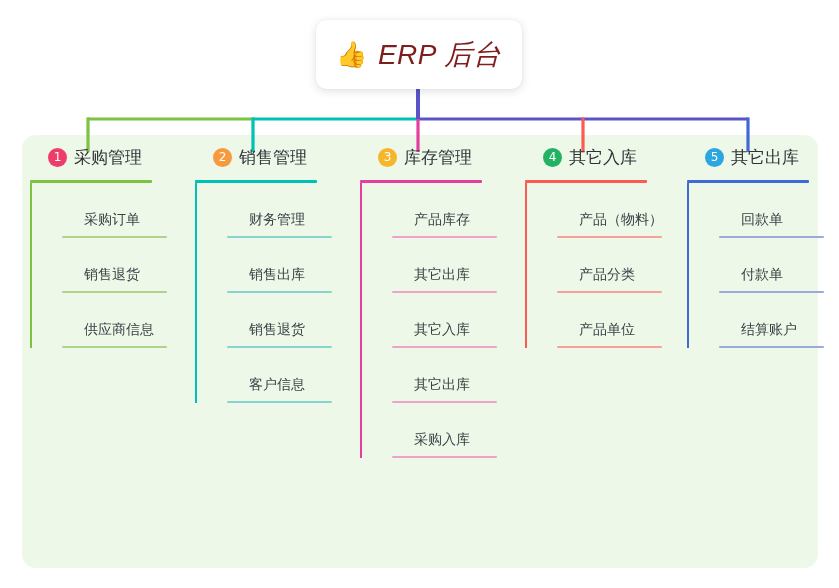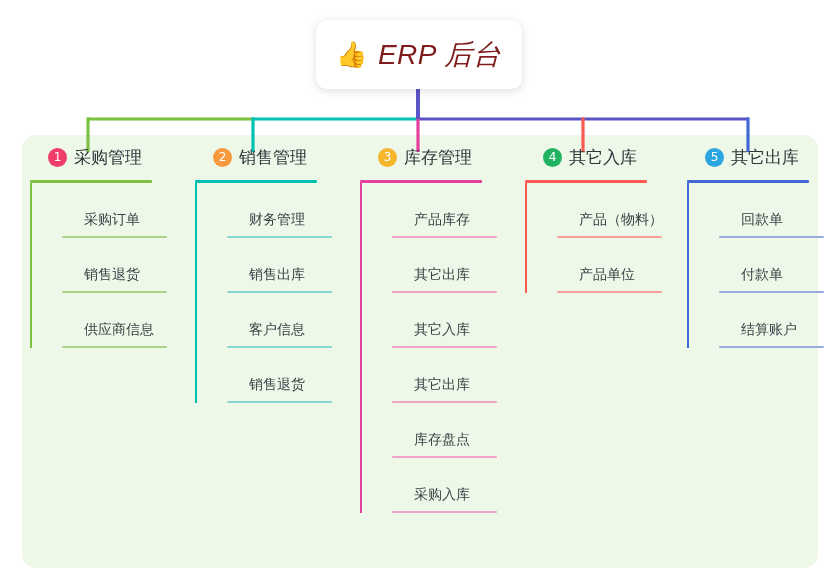--- a/index.html
+++ b/index.html
@@ -218,27 +218,27 @@
           <div class="child-spine" style="background: rgb(0, 194, 178);"></div>
           <div class="child">
             <div class="child-label">财务管理</div>
             <div class="child-rule" style="background: rgb(134, 214, 207);"></div>
           </div>
           <div class="child">
             <div class="child-label">销售出库</div>
             <div class="child-rule" style="background: rgb(134, 214, 207);"></div>
           </div>
           <div class="child">
+            <div class="child-label">销售退货</div>
+            <div class="child-rule" style="background: rgb(134, 214, 207);"></div>
+          </div>
+          <div class="child">
             <div class="child-label">客户信息</div>
             <div class="child-rule" style="background: rgb(134, 214, 207);"></div>
           </div>
-          <div class="child">
-            <div class="child-label">销售退货</div>
-            <div class="child-rule" style="background: rgb(134, 214, 207);"></div>
-          </div>
         </div>
       </div>
       <div class="column col-2">
         <div class="col-header">
           <span class="badge" style="background: rgb(246, 182, 43);">3</span>
           <span class="col-title">库存管理</span>
         </div>
         <div class="col-rule" style="background: rgb(229, 63, 157);"></div>
         <div class="children">
           <div class="child-spine" style="background: rgb(229, 63, 157);"></div>
@@ -252,42 +252,42 @@
           </div>
           <div class="child">
             <div class="child-label">其它入库</div>
             <div class="child-rule" style="background: rgb(239, 164, 199);"></div>
           </div>
           <div class="child">
             <div class="child-label">其它出库</div>
             <div class="child-rule" style="background: rgb(239, 164, 199);"></div>
           </div>
           <div class="child">
-            <div class="child-label">库存盘点</div>
-            <div class="child-rule" style="background: rgb(239, 164, 199);"></div>
-          </div>
-          <div class="child">
             <div class="child-label">采购入库</div>
             <div class="child-rule" style="background: rgb(239, 164, 199);"></div>
           </div>
         </div>
       </div>
       <div class="column col-3">
         <div class="col-header">
           <span class="badge" style="background: rgb(34, 179, 98);">4</span>
           <span class="col-title">其它入库</span>
         </div>
         <div class="col-rule" style="background: rgb(251, 91, 82);"></div>
         <div class="children">
           <div class="child-spine" style="background: rgb(251, 91, 82);"></div>
           <div class="child">
             <div class="child-label">产品（物料）</div>
             <div class="child-rule" style="background: rgb(246, 162, 155);"></div>
           </div>
           <div class="child">
+            <div class="child-label">产品分类</div>
+            <div class="child-rule" style="background: rgb(246, 162, 155);"></div>
+          </div>
+          <div class="child">
             <div class="child-label">产品单位</div>
             <div class="child-rule" style="background: rgb(246, 162, 155);"></div>
           </div>
         </div>
       </div>
       <div class="column col-4">
         <div class="col-header">
           <span class="badge" style="background: rgb(44, 166, 224);">5</span>
           <span class="col-title">其它出库</span>
         </div>

